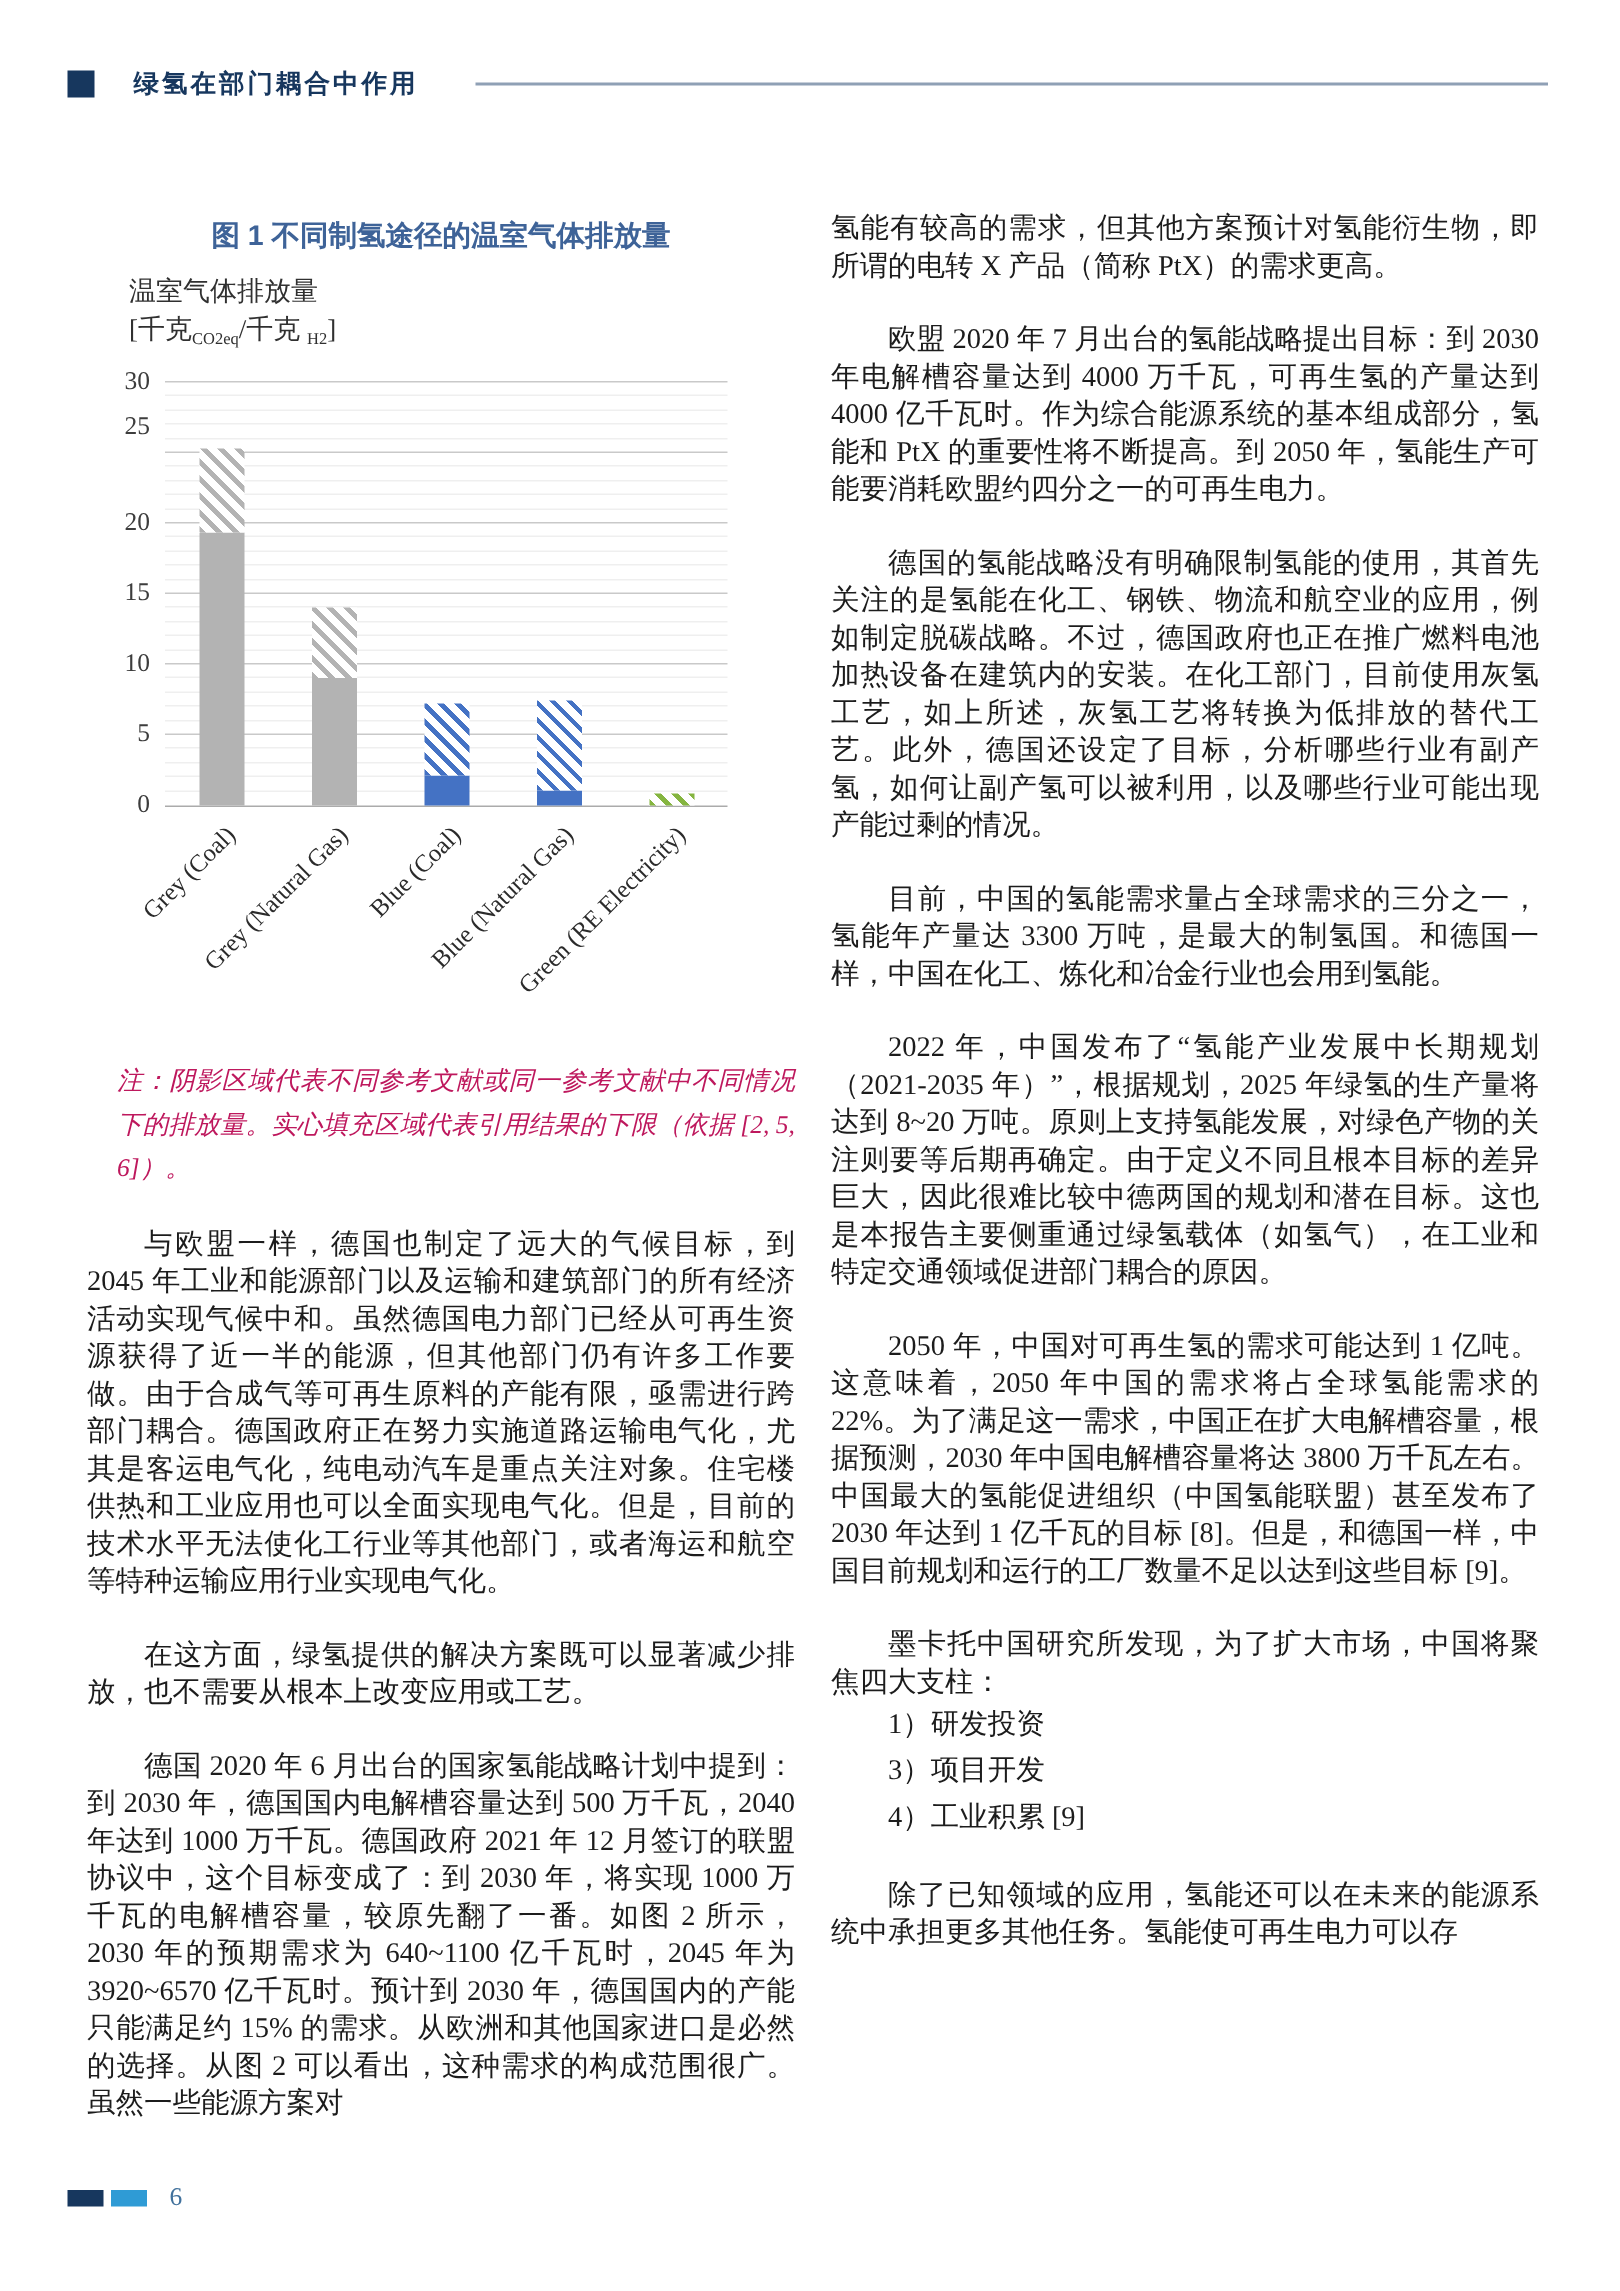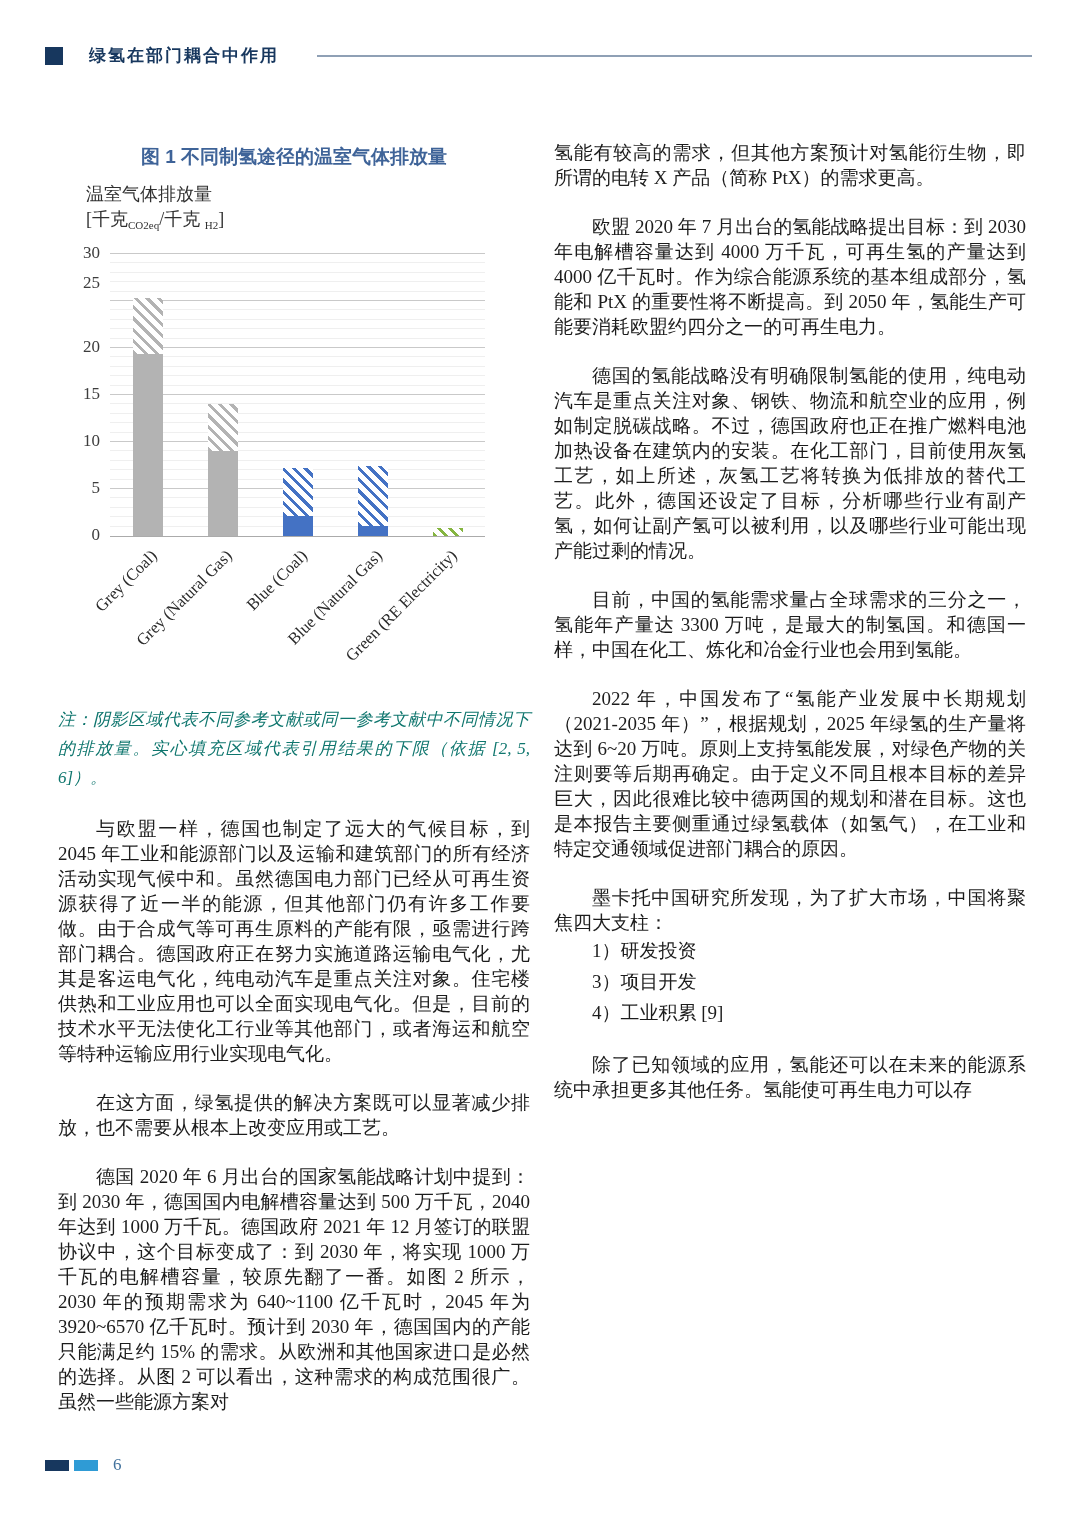--- a/index.html
+++ b/index.html
@@ -31,21 +31,21 @@
   .plot{position:absolute;left:52px;top:0;width:375px;height:282px;border-bottom:1.5px solid #ABABAB;}
   .grid{position:absolute;left:0;right:0;height:1px;}
   .grid.minor{background:#EFEFEF;}
   .grid.major{background:#C9C9C9;}
   .yticks{position:absolute;left:0;top:0;width:42px;height:282px;}
   .ytick{position:absolute;right:0;font-size:17px;color:#3d3d3d;line-height:18px;}
   .bar-seg{position:absolute;}
   .xlabel{position:absolute;top:292px;width:0;height:0;}
   .xlabel span{position:absolute;right:0;top:0;transform:rotate(-45deg);transform-origin:100% 0;
     white-space:nowrap;font-size:16.5px;color:#2b2b2b;}
-  .fig-note{margin-top:14px;font-style:italic;font-size:17px;line-height:29px;color:#0f766e;text-align:justify;}
+  .fig-note{margin-top:14px;font-style:italic;font-size:17px;line-height:29px;color:#be185d;text-align:justify;margin-left:20px;}
 
   
   .pillar{padding-left:2em;font-size:19px;line-height:31px;text-align:left;}
 
   
   .footer{position:absolute;left:45px;top:1455px;display:flex;align-items:center;}
   .ft-sq1{width:24px;height:11px;background:#17375E;}
   .ft-sq2{width:24px;height:11px;background:#2F9BD5;margin-left:5px;}
   .ft-page{margin-left:15px;font-size:17px;color:#41719C;}
 </style>
@@ -133,23 +133,24 @@
     </div>
   <div class="fig-note">注：阴影区域代表不同参考文献或同一参考文献中不同情况下的排放量。实心填充区域代表引用结果的下限（依据 [2, 5, 6]）。</div>
   <p class="ind">与欧盟一样，德国也制定了远大的气候目标，到 2045 年工业和能源部门以及运输和建筑部门的所有经济活动实现气候中和。虽然德国电力部门已经从可再生资源获得了近一半的能源，但其他部门仍有许多工作要做。由于合成气等可再生原料的产能有限，亟需进行跨部门耦合。德国政府正在努力实施道路运输电气化，尤其是客运电气化，纯电动汽车是重点关注对象。住宅楼供热和工业应用也可以全面实现电气化。但是，目前的技术水平无法使化工行业等其他部门，或者海运和航空等特种运输应用行业实现电气化。</p>
   <p class="ind">在这方面，绿氢提供的解决方案既可以显著减少排放，也不需要从根本上改变应用或工艺。</p>
   <p class="ind">德国 2020 年 6 月出台的国家氢能战略计划中提到：到 2030 年，德国国内电解槽容量达到 500 万千瓦，2040 年达到 1000 万千瓦。德国政府 2021 年 12 月签订的联盟协议中，这个目标变成了：到 2030 年，将实现 1000 万千瓦的电解槽容量，较原先翻了一番。如图 2 所示，2030 年的预期需求为 640~1100 亿千瓦时，2045 年为 3920~6570 亿千瓦时。预计到 2030 年，德国国内的产能只能满足约 15% 的需求。从欧洲和其他国家进口是必然的选择。从图 2 可以看出，这种需求的构成范围很广。虽然一些能源方案对</p>
 </div>
 
 <div class="col col-right">
   <p class="first">氢能有较高的需求，但其他方案预计对氢能衍生物，即所谓的电转 X 产品（简称 PtX）的需求更高。</p>
   <p class="ind">欧盟 2020 年 7 月出台的氢能战略提出目标：到 2030 年电解槽容量达到 4000 万千瓦，可再生氢的产量达到 4000 亿千瓦时。作为综合能源系统的基本组成部分，氢能和 PtX 的重要性将不断提高。到 2050 年，氢能生产可能要消耗欧盟约四分之一的可再生电力。</p>
-  <p class="ind">德国的氢能战略没有明确限制氢能的使用，纯电动汽车是重点关注对象、钢铁、物流和航空业的应用，例如制定脱碳战略。不过，德国政府也正在推广燃料电池加热设备在建筑内的安装。在化工部门，目前使用灰氢工艺，如上所述，灰氢工艺将转换为低排放的替代工艺。此外，德国还设定了目标，分析哪些行业有副产氢，如何让副产氢可以被利用，以及哪些行业可能出现产能过剩的情况。</p>
+  <p class="ind">德国的氢能战略没有明确限制氢能的使用，其首先关注的是氢能在化工、钢铁、物流和航空业的应用，例如制定脱碳战略。不过，德国政府也正在推广燃料电池加热设备在建筑内的安装。在化工部门，目前使用灰氢工艺，如上所述，灰氢工艺将转换为低排放的替代工艺。此外，德国还设定了目标，分析哪些行业有副产氢，如何让副产氢可以被利用，以及哪些行业可能出现产能过剩的情况。</p>
   <p class="ind">目前，中国的氢能需求量占全球需求的三分之一，氢能年产量达 3300 万吨，是最大的制氢国。和德国一样，中国在化工、炼化和冶金行业也会用到氢能。</p>
-  <p class="ind">2022 年，中国发布了“氢能产业发展中长期规划（2021-2035 年）”，根据规划，2025 年绿氢的生产量将达到 6~20 万吨。原则上支持氢能发展，对绿色产物的关注则要等后期再确定。由于定义不同且根本目标的差异巨大，因此很难比较中德两国的规划和潜在目标。这也是本报告主要侧重通过绿氢载体（如氢气），在工业和特定交通领域促进部门耦合的原因。</p>
+  <p class="ind">2022 年，中国发布了“氢能产业发展中长期规划（2021-2035 年）”，根据规划，2025 年绿氢的生产量将达到 8~20 万吨。原则上支持氢能发展，对绿色产物的关注则要等后期再确定。由于定义不同且根本目标的差异巨大，因此很难比较中德两国的规划和潜在目标。这也是本报告主要侧重通过绿氢载体（如氢气），在工业和特定交通领域促进部门耦合的原因。</p>
+  <p class="ind">2050 年，中国对可再生氢的需求可能达到 1 亿吨。这意味着，2050 年中国的需求将占全球氢能需求的 22%。为了满足这一需求，中国正在扩大电解槽容量，根据预测，2030 年中国电解槽容量将达 3800 万千瓦左右。中国最大的氢能促进组织（中国氢能联盟）甚至发布了 2030 年达到 1 亿千瓦的目标 [8]。但是，和德国一样，中国目前规划和运行的工厂数量不足以达到这些目标 [9]。</p>
   <p class="ind">墨卡托中国研究所发现，为了扩大市场，中国将聚焦四大支柱：</p>
   <div class="pillar">1）研发投资</div>
   <div class="pillar">3）项目开发</div>
   <div class="pillar">4）工业积累 [9]</div>
   <p class="ind">除了已知领域的应用，氢能还可以在未来的能源系统中承担更多其他任务。氢能使可再生电力可以存</p>
 </div>
 
 <div class="footer">
   <div class="ft-sq1"></div>
   <div class="ft-sq2"></div>

